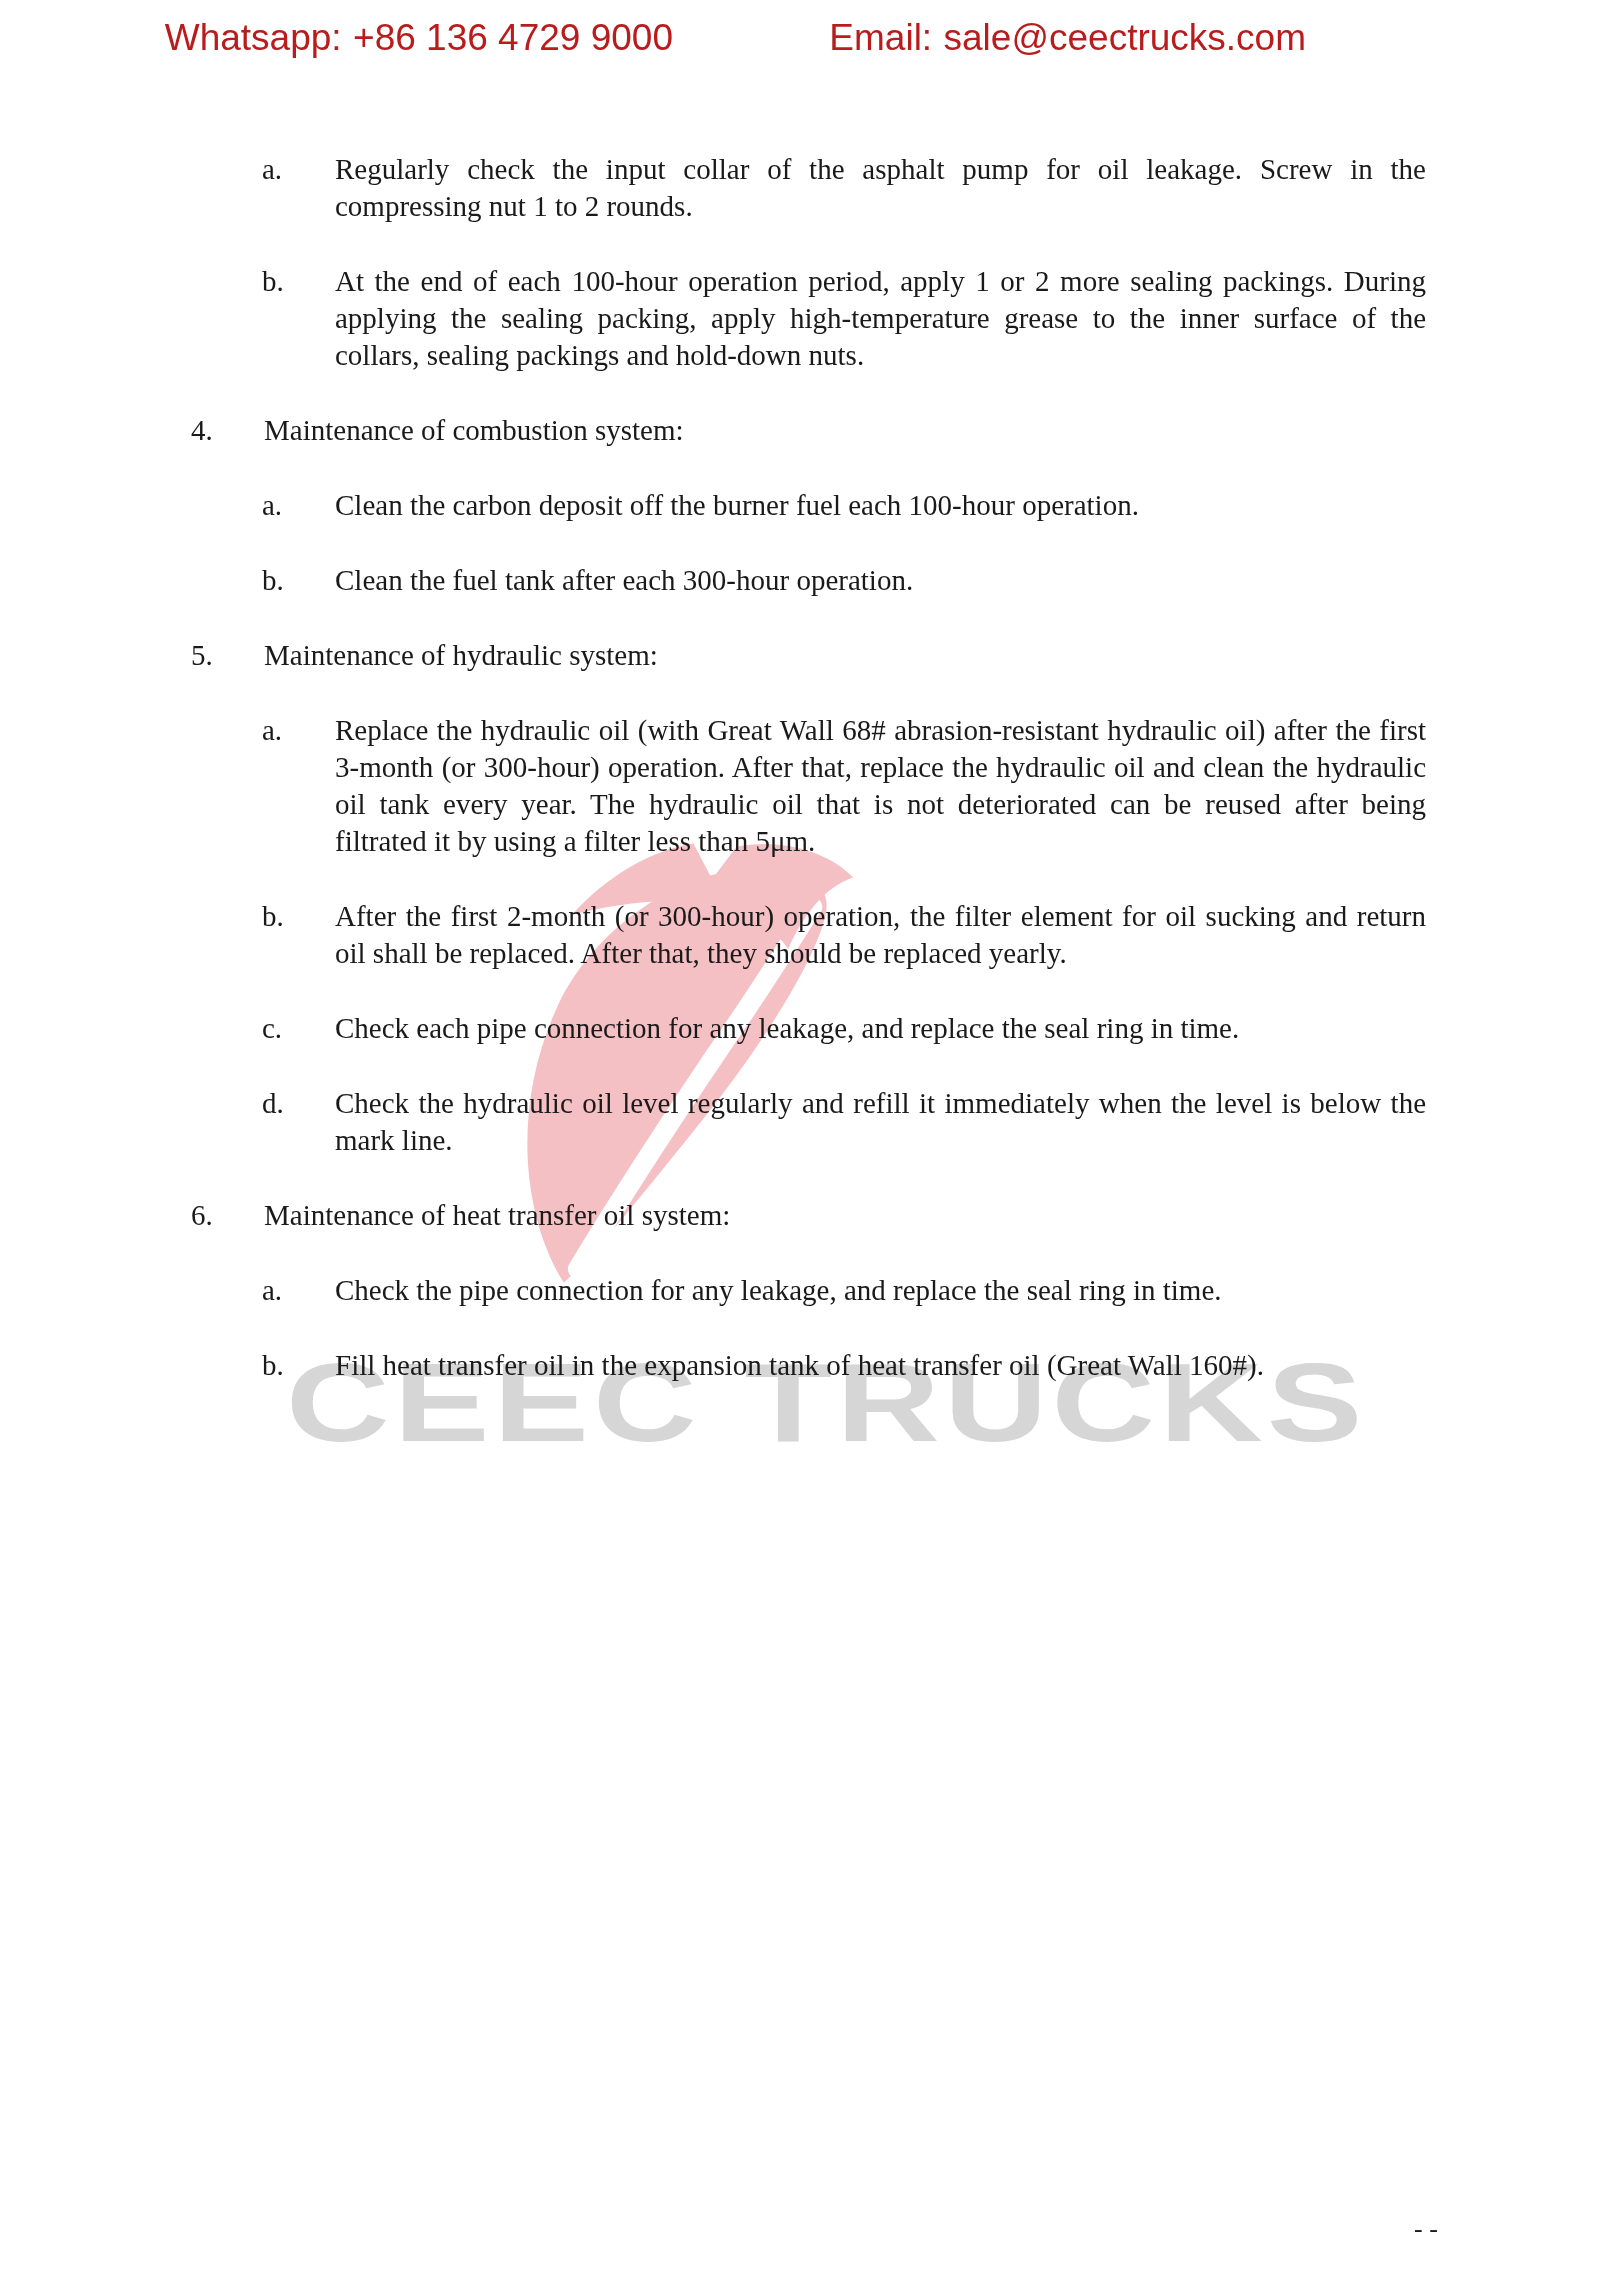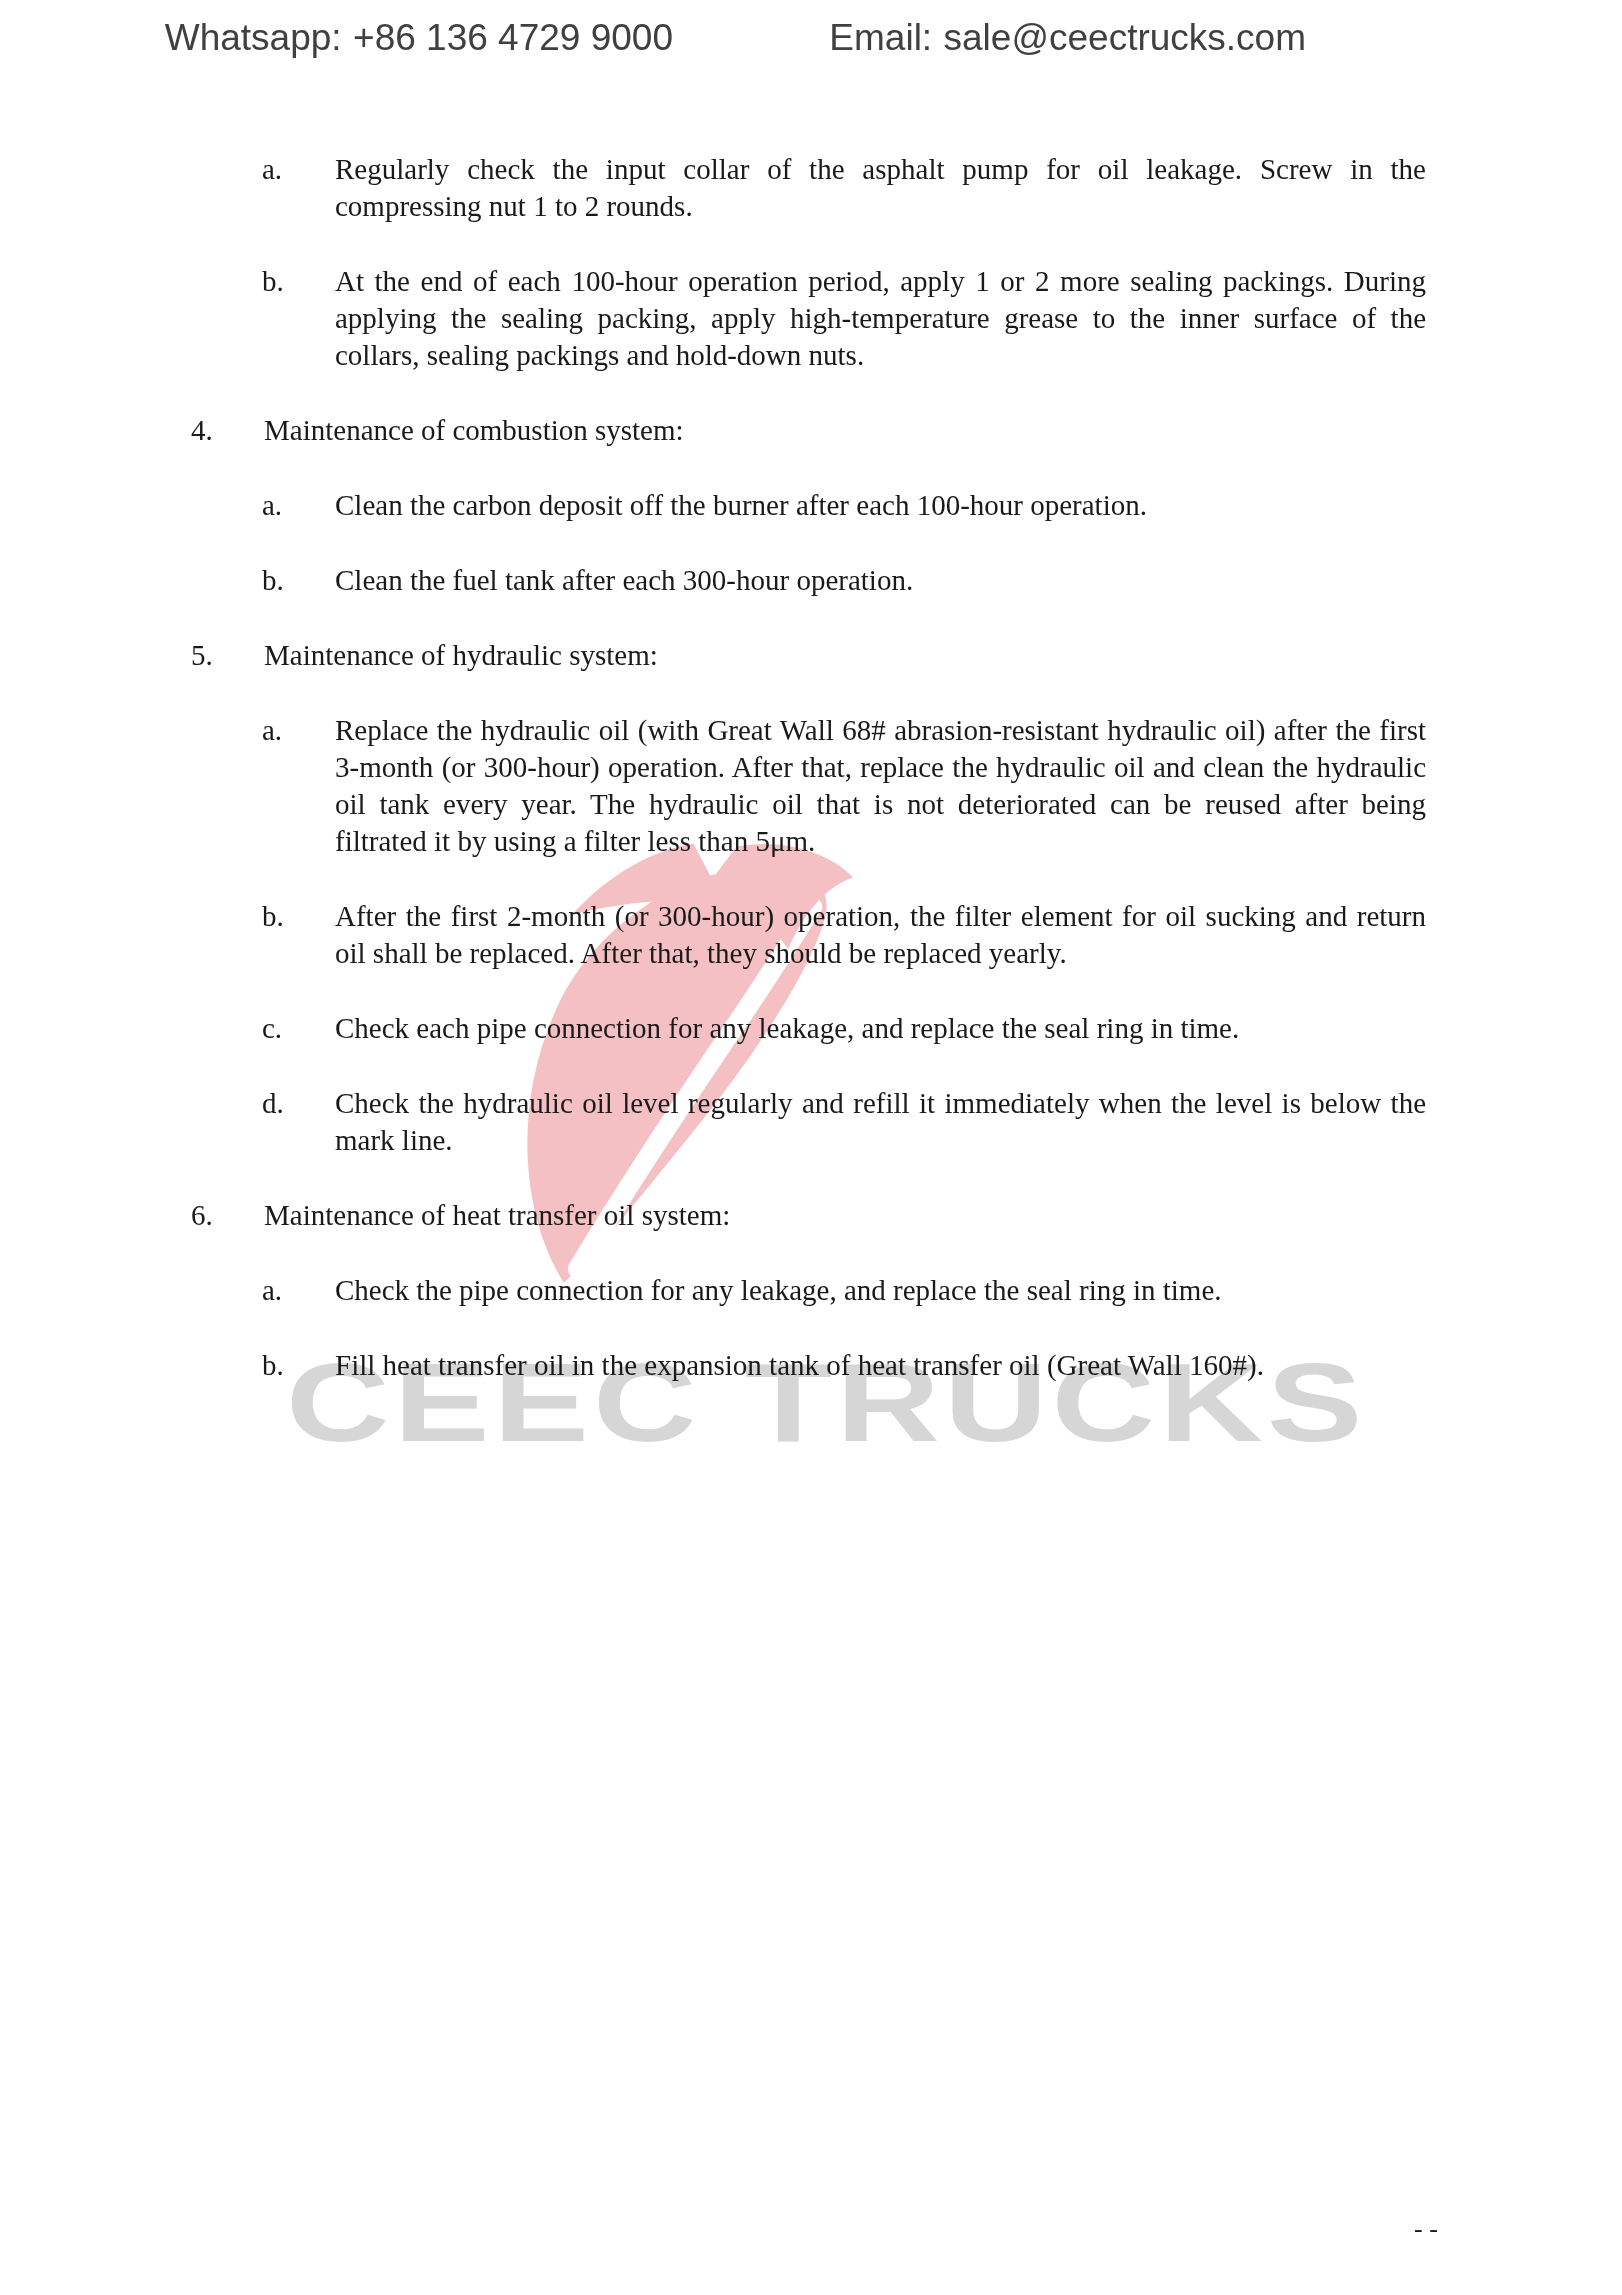--- a/index.html
+++ b/index.html
@@ -12,21 +12,21 @@
   .wm-logo { position:absolute; left:503px; top:827px; width:389px; height:487px; z-index:0; }
   .wm-text {
     position:absolute; left:286px; top:1338px; z-index:0;
     font-family:"Liberation Sans", sans-serif; font-weight:bold;
     font-size:112px; line-height:130px; color:#d6d6d6; letter-spacing:3.2px;
     white-space:nowrap; transform:scaleX(1.28); transform-origin:left top;
   }
   
   .hdr { position:absolute; top:14.6px; left:0; width:100%; height:122px; z-index:2;
          font-family:"Liberation Sans", sans-serif; font-size:37px; line-height:46px;
-         color:#404040; }
+         color:#b91c1c; }
   .hdr-block { position:absolute; text-align:right; white-space:nowrap; }
   .hdr-left  { right:949px; }   
   .hdr-right { right:316px;  }   
   .hdr-label { margin-right:11.4px; }
   
   .content { position:absolute; left:191px; top:151px; width:1235px; z-index:1; }
   .item { display:flex; margin:0 0 38px 0; font-size:29px; line-height:37px; }
   .item.lvl2 { margin-left:71px; }
   .item .marker { flex:0 0 73px; }
   .item .text { flex:1; margin:0; text-align:justify; }
@@ -70,21 +70,21 @@
       <p class="text">At the end of each 100-hour operation period, apply 1 or 2 more sealing packings. During applying the sealing packing, apply high-temperature grease to the inner surface of the collars, sealing packings and hold-down nuts.</p>
     </div>
 
     <div class="item lvl1">
       <span class="marker">4.</span>
       <p class="text">Maintenance of combustion system:</p>
     </div>
 
     <div class="item lvl2">
       <span class="marker">a.</span>
-      <p class="text">Clean the carbon deposit off the burner after each 100-hour operation.</p>
+      <p class="text">Clean the carbon deposit off the burner fuel each 100-hour operation.</p>
     </div>
 
     <div class="item lvl2">
       <span class="marker">b.</span>
       <p class="text">Clean the fuel tank after each 300-hour operation.</p>
     </div>
 
     <div class="item lvl1">
       <span class="marker">5.</span>
       <p class="text">Maintenance of hydraulic system:</p>

